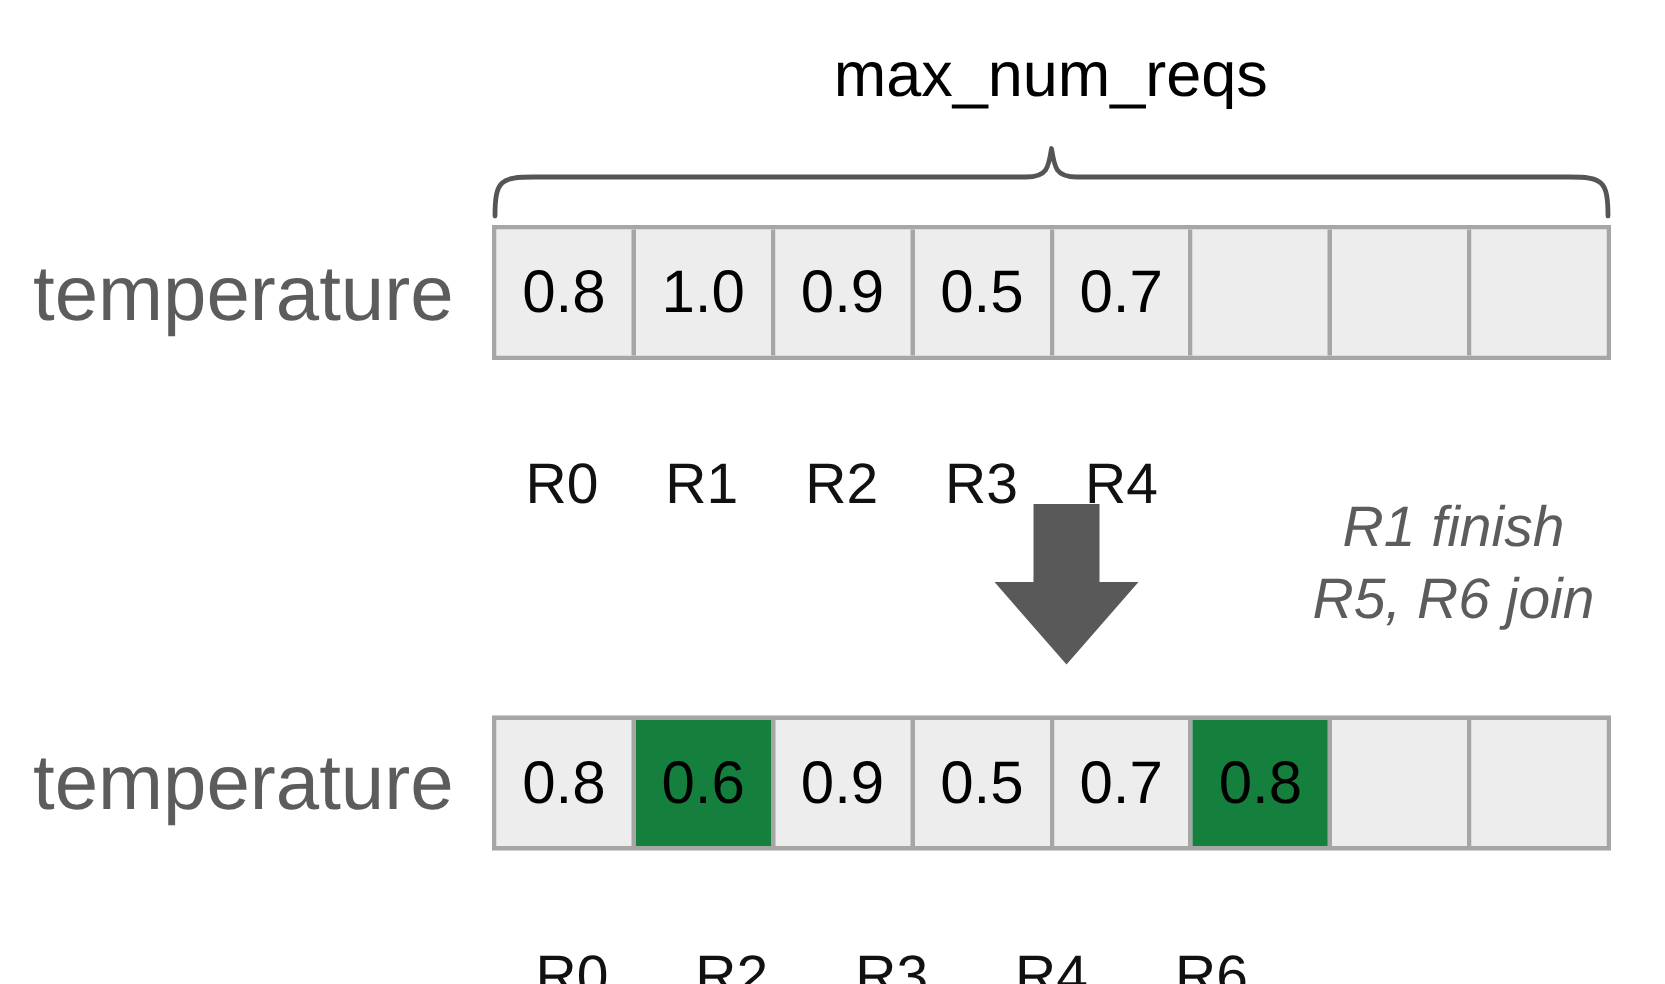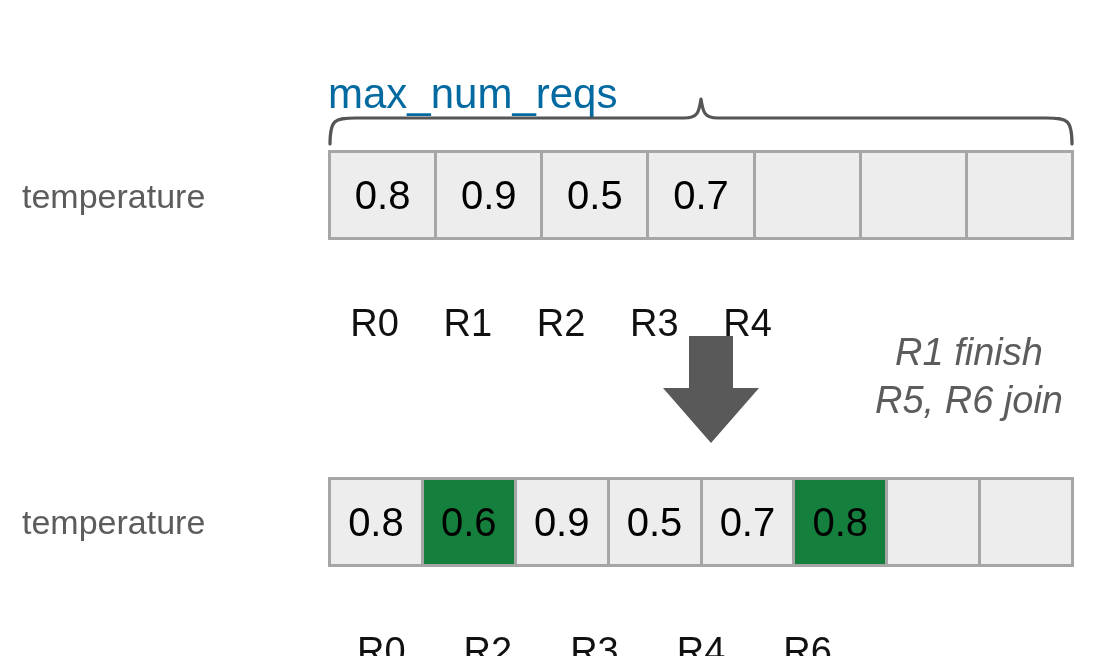--- a/index.html
+++ b/index.html
@@ -22,41 +22,41 @@
     width: 1110px;
     height: 656px;
   }
 
   
   .brace-title {
     position: absolute;
     left: 328px;
     top: 26px;
     width: 745px;
+    text-align: center;
     font-size: 42px;
     line-height: 48px;
-    color: #0369a1;
+    color: #000000;
     letter-spacing: 0px;
     white-space: nowrap;
-    margin-top: 44px;
   }
 
   
   .brace-svg {
     position: absolute;
     left: 322px;
     top: 96px;
     width: 758px;
     height: 50px;
   }
 
   
   .row-label {
     position: absolute;
-    font-size: 34px;
+    font-size: 52px;
     line-height: 44px;
     color: #5c5c5c;
     white-space: nowrap;
   }
   .row-label-top    { left: 22px; top: 174px; }
   .row-label-bottom { left: 22px; top: 500px; }
 
   
   .strip {
     position: absolute;
@@ -144,20 +144,21 @@
              C 376 22, 377 16, 379 3
              C 381 16, 382 22, 396 22
              L 724 22
              C 746 22, 750 24, 750 48" fill="none" stroke="#555555" stroke-width="3.2" stroke-linecap="round" stroke-linejoin="round"></path>
   </svg>
 
   <div class="row-label row-label-top">temperature</div>
 
   <div class="strip strip-top">
     <div class="cell">0.8</div>
+    <div class="cell">1.0</div>
     <div class="cell">0.9</div>
     <div class="cell">0.5</div>
     <div class="cell">0.7</div>
     <div class="cell empty"></div>
     <div class="cell empty"></div>
     <div class="cell empty"></div>
   </div>
 
   <div class="id-row id-row-top">
     <div class="id-label">R0</div>

